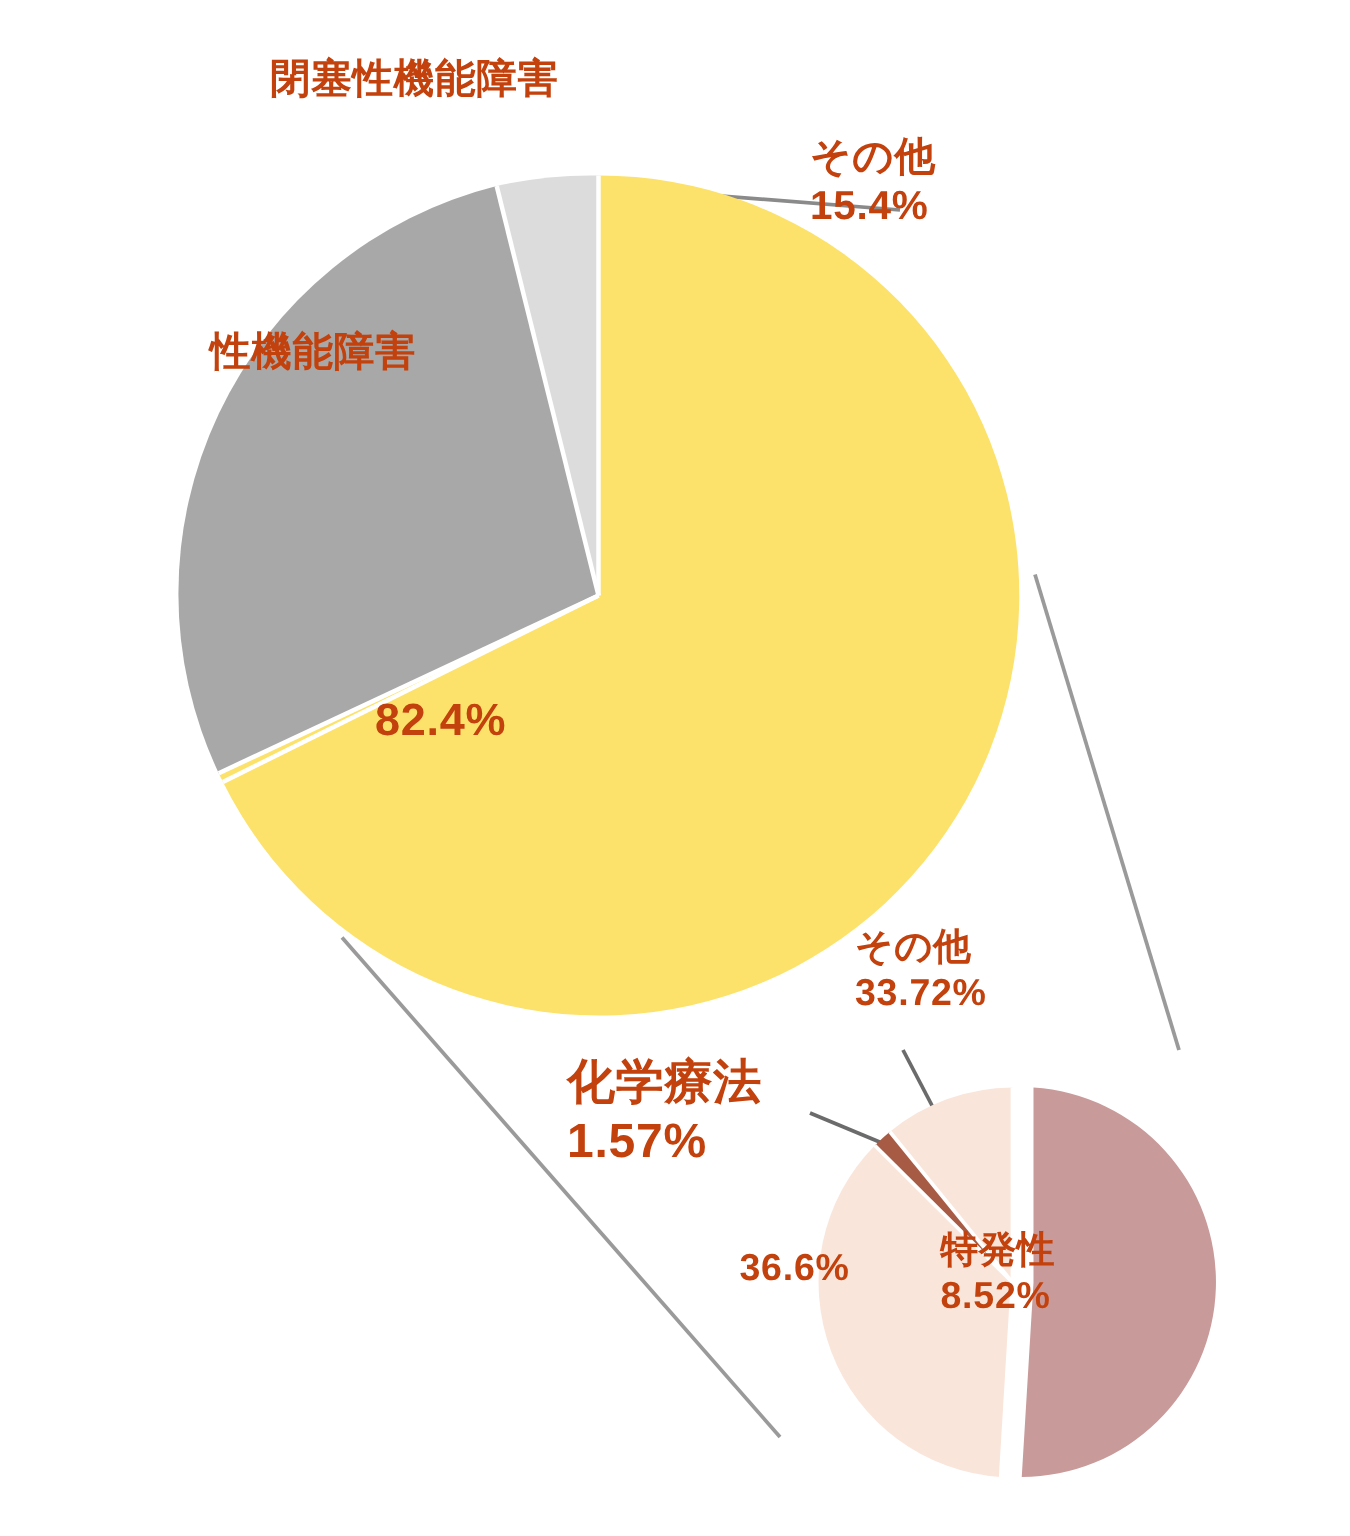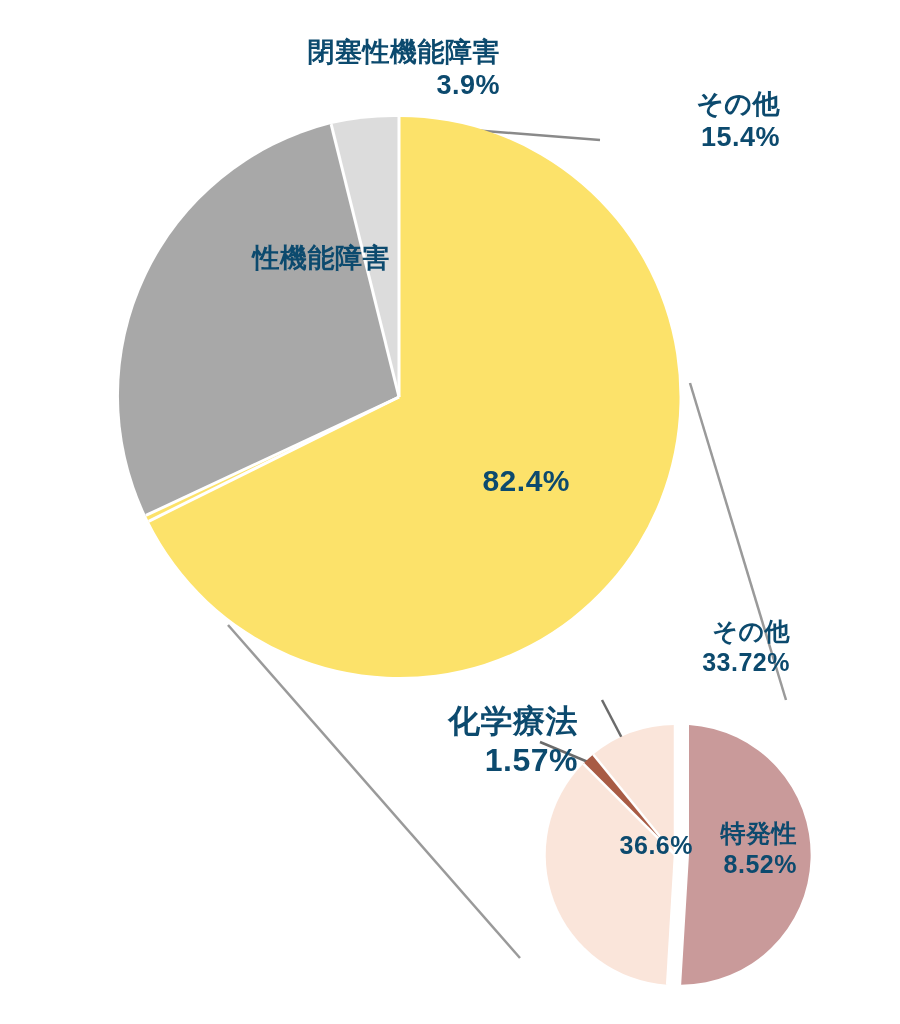--- a/index.html
+++ b/index.html
@@ -22,34 +22,34 @@
     height: 1024px;
   }
   svg.figure {
     position: absolute;
     left: 0; top: 0;
     width: 900px;
     height: 1024px;
   }
   .label {
     position: absolute;
-    text-align: right;
+    text-align: left;
     font-weight: bold;
     line-height: 1.22;
-    color: #0c4a6e;
+    color: #c2410c;
     white-space: nowrap;
     letter-spacing: 0.5px;
   }
   .label .l1 { display: block; }
   .label .l2 { display: block; }
 
   
   #lbl-obstructive { left: 180px; top: 36px; width: 320px; font-size: 27px; }
   #lbl-other-main  { left: 540px; top: 88px; width: 240px; font-size: 27px; }
-  #lbl-sexual      { left: 140px; top: 218px; width: 250px; font-size: 27px; margin-top: 24px; }
+  #lbl-sexual      { left: 140px; top: 218px; width: 250px; font-size: 27px; }
   #lbl-spermato    { left: 250px; top: 463px; width: 320px; font-size: 30px; }
 
   
   #lbl-sub-other   { left: 570px; top: 616px; width: 220px; font-size: 25px; }
   #lbl-chemo       { left: 378px; top: 702px; width: 200px; font-size: 32px; }
   #lbl-varicocele  { left: 493px; top: 830px; width: 200px; font-size: 25px; }
   #lbl-idiopathic  { left: 627px; top: 818px; width: 170px; font-size: 25px; }
 </style>
 </head>
 <body>
@@ -94,21 +94,20 @@
 
       <line x1="675" y1="855" x2="675" y2="725" stroke="#ffffff" stroke-width="2.5"></line>
       <line x1="675" y1="855" x2="593.26" y2="754.51" stroke="#ffffff" stroke-width="2.5"></line>
       <line x1="675" y1="855" x2="583.24" y2="763.65" stroke="#ffffff" stroke-width="2.5"></line>
       <line x1="675" y1="855" x2="667.16" y2="984.73" stroke="#ffffff" stroke-width="2.5"></line>
     </g>
   </svg>
 
   <div class="label" id="lbl-obstructive">
     <span class="l1">閉塞性機能障害</span>
-    <span class="l2">3.9%</span>
   </div>
 
   <div class="label" id="lbl-other-main">
     <span class="l1">その他</span>
     <span class="l2">15.4%</span>
   </div>
 
   <div class="label" id="lbl-sexual">
     <span class="l1">性機能障害</span>
   </div>

